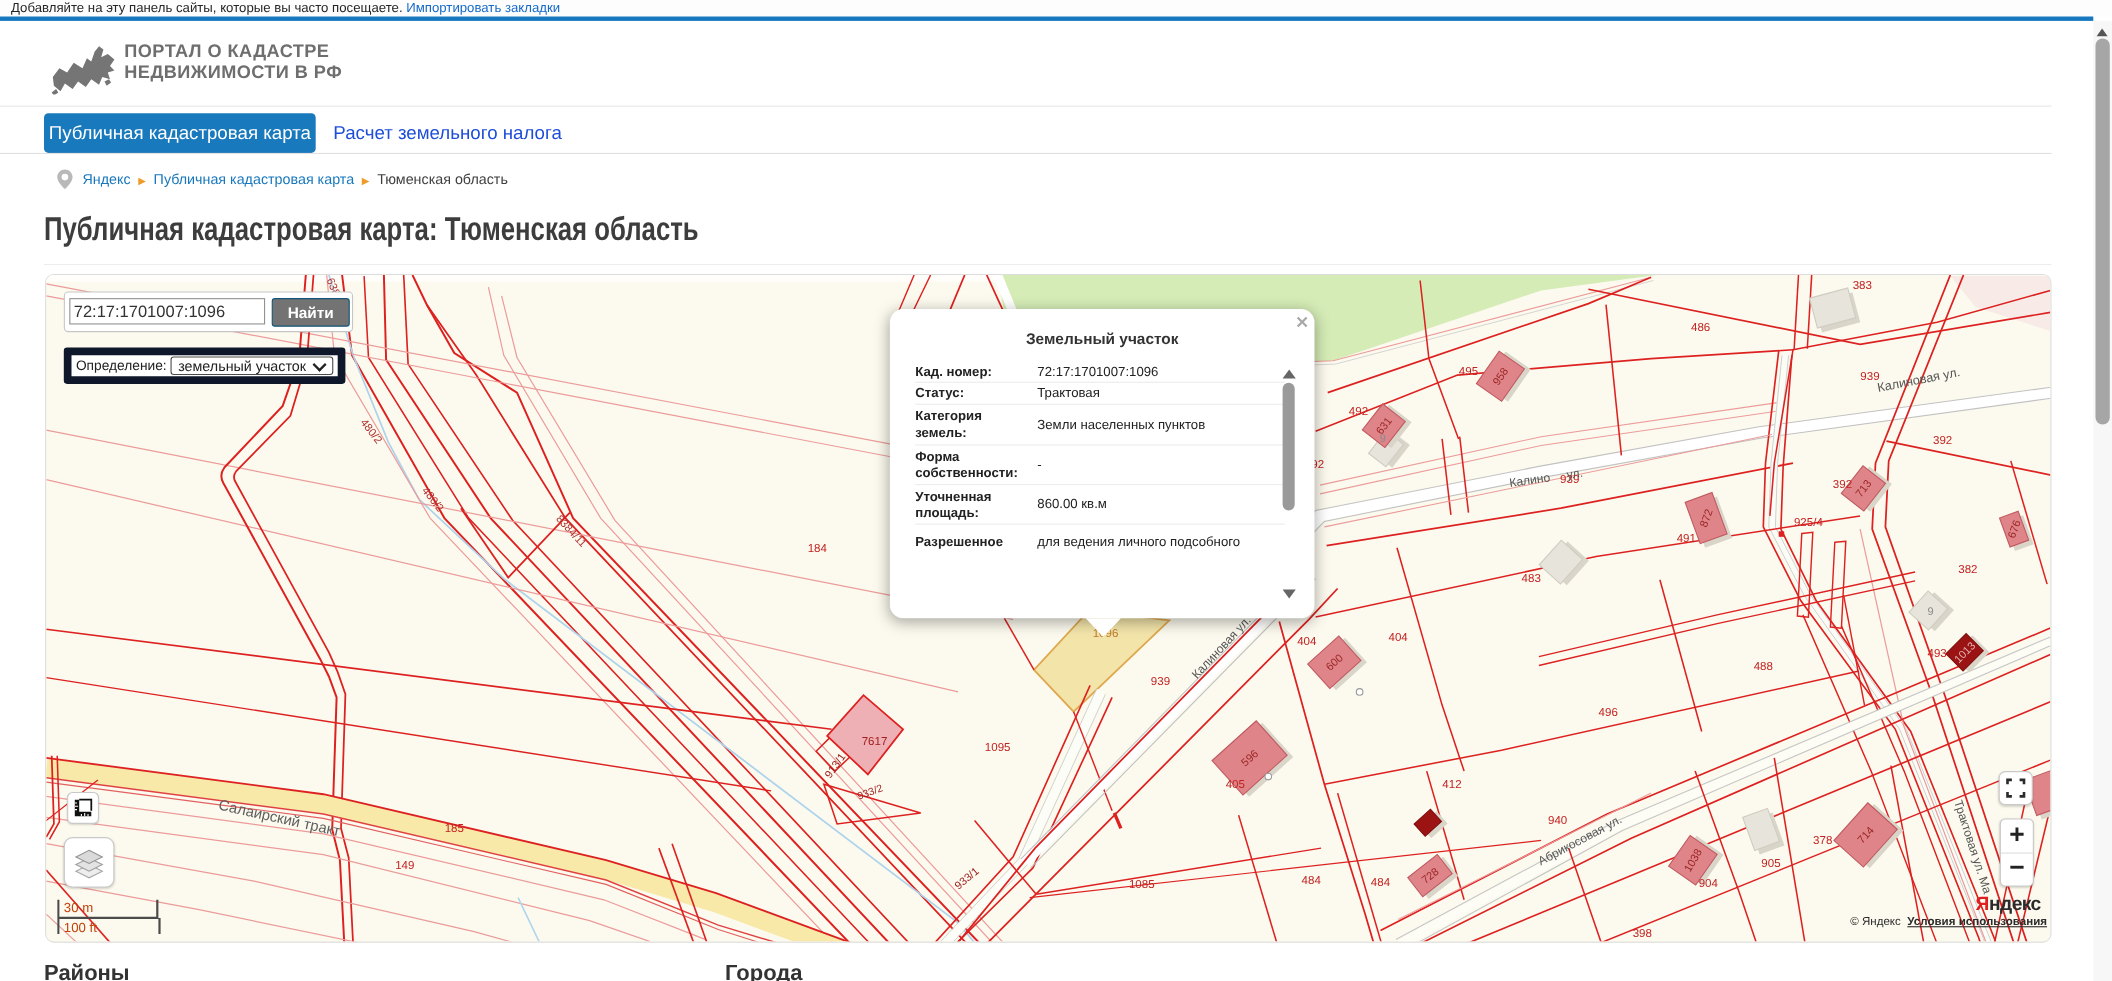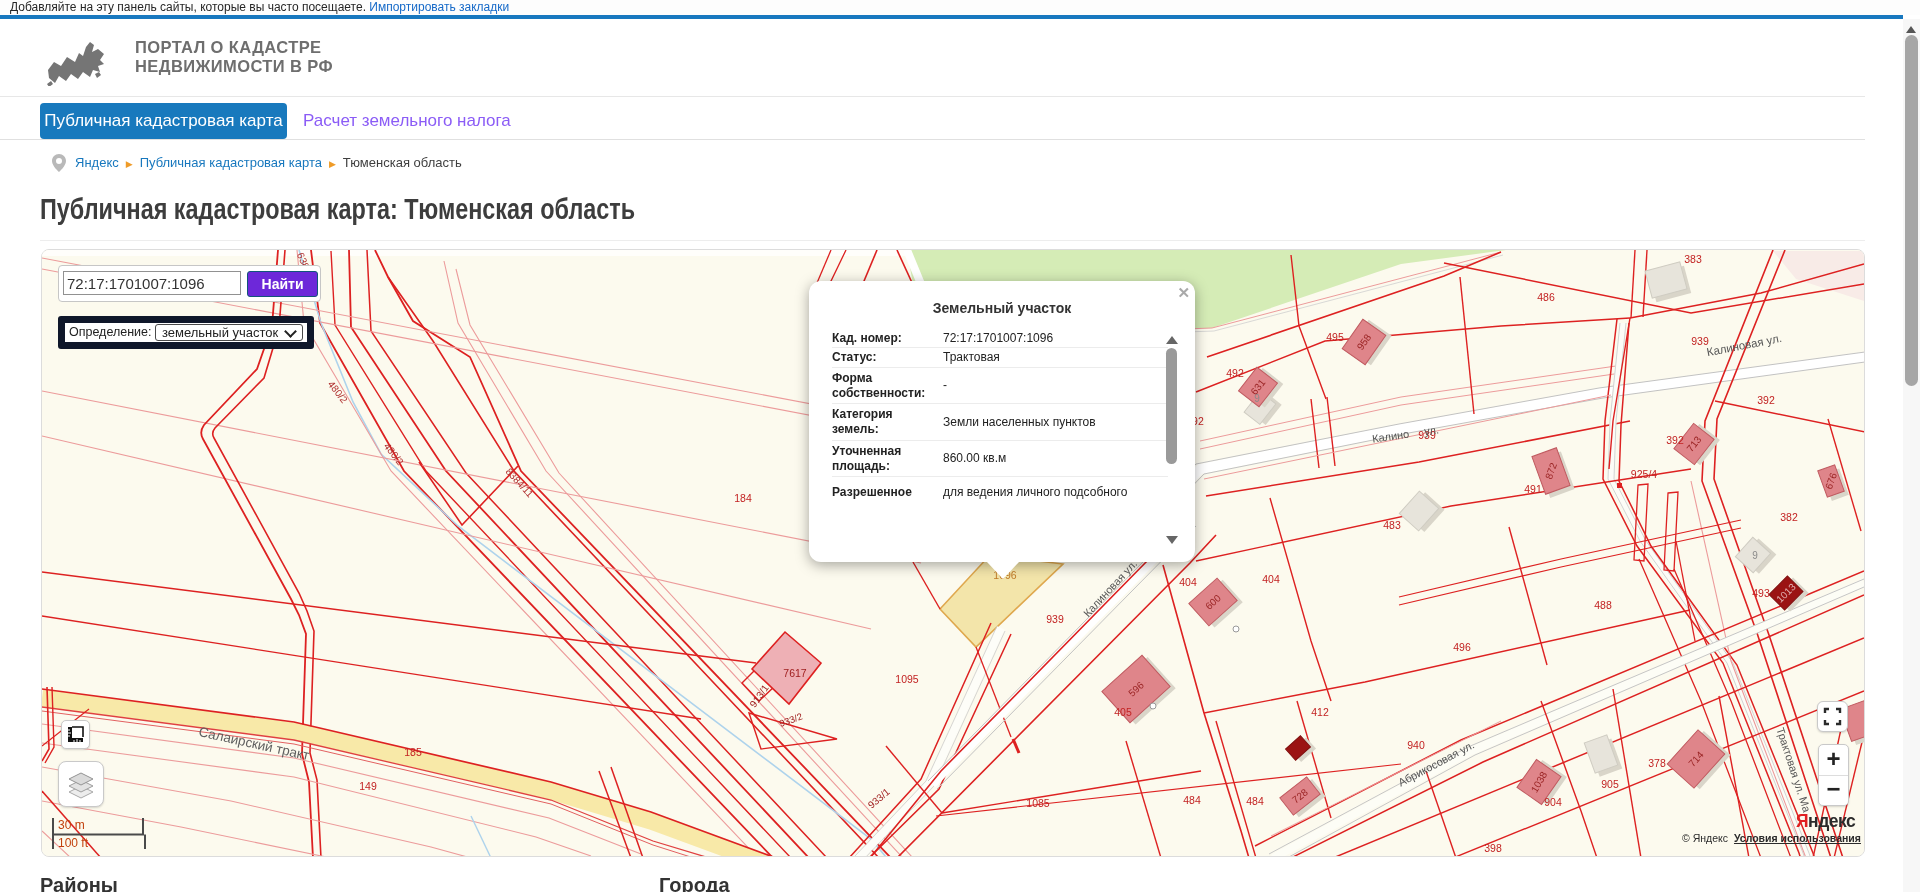--- a/index.html
+++ b/index.html
@@ -2,35 +2,35 @@
 <html lang="ru"><head>
 <meta charset="utf-8">
 <title>Публичная кадастровая карта: Тюменская область</title>
 <style>
   html,body{margin:0;padding:0;background:#fff;font-family:"Liberation Sans",sans-serif;}
   body{width:1920px;height:892px;overflow:hidden;position:relative;}
   .bookbar{position:absolute;left:0;top:0;width:1920px;height:15px;background:#fdfdfd;font-size:12px;color:#262626;}
   .bookbar span{position:absolute;left:10px;top:0px;white-space:nowrap;}
   .bookbar a{color:#1569c8;text-decoration:none;}
   .bluebar{position:absolute;left:0;top:15px;width:1903px;height:4px;background:#1878bf;}
-  .hdr-logo-text{position:absolute;left:113px;top:38px;font-size:16.5px;font-weight:bold;color:#6e6e6e;line-height:19px;letter-spacing:.4px;margin-left:22px;}
+  .hdr-logo-text{position:absolute;left:113px;top:38px;font-size:16.5px;font-weight:bold;color:#6e6e6e;line-height:19px;letter-spacing:.4px;}
   .hdr-border{position:absolute;left:0;top:96px;width:1865px;height:1px;background:#e7e7e7;}
   .tab-active{position:absolute;left:40px;top:103px;width:247px;height:36px;background:#1879bd;border-radius:4px;color:#fff;font-size:17px;text-align:center;line-height:36px;}
-  .tab-link{position:absolute;left:303px;top:103px;height:36px;color:#8b5cf6;font-size:17px;line-height:36px;text-align:center;}
+  .tab-link{position:absolute;left:303px;top:103px;height:36px;color:#1d4ed8;font-size:17px;line-height:36px;text-align:center;}
   .tabs-border{position:absolute;left:0;top:139px;width:1865px;height:1px;background:#e0e0e0;}
   .crumbs{position:absolute;left:75px;top:155px;font-size:13px;color:#3f3f3f;}
   .crumbs a{color:#1878be;text-decoration:none;}
   .crumbs b{color:#ef9b28;font-size:9px;padding:0 7px;font-weight:normal;}
   h1{position:absolute;left:40px;top:192px;margin:0;font-size:30px;line-height:34px;color:#3d3d3d;font-weight:bold;transform:scaleX(0.78);transform-origin:0 0;white-space:nowrap;}
   .h1-border{position:absolute;left:40px;top:240px;width:1825px;height:1px;background:#ededed;}
   .map{position:absolute;left:41px;top:249px;width:1822px;height:606px;background:#fcfaee;border:1px solid #dcdcdc;border-radius:8px;overflow:hidden;}
   .map svg.base{position:absolute;left:0;top:0;}
   .searchbox{position:absolute;left:16px;top:15px;width:261px;height:35px;background:#fff;border:1px solid #c6c6c6;border-radius:4px;}
   .searchbox input{position:absolute;left:4px;top:5px;width:170px;height:22px;border:1px solid #919191;font-size:15px;color:#333;padding:0 3px;font-family:"Liberation Sans",sans-serif;}
-  .searchbox .btn{position:absolute;left:188px;top:5px;width:69px;height:24px;background:#6d28d9;border:1px solid #12557a;border-radius:3px;color:#fff;font-weight:bold;font-size:14px;text-align:center;line-height:24px;}
+  .searchbox .btn{position:absolute;left:188px;top:5px;width:69px;height:24px;background:#737373;border:1px solid #12557a;border-radius:3px;color:#fff;font-weight:bold;font-size:14px;text-align:center;line-height:24px;}
   .defbox{position:absolute;left:16px;top:66px;height:19px;background:#fff;border:7px solid #0f172a;border-radius:3px;padding:0 4px;font-size:12.5px;color:#222;line-height:19px;}
   .defbox .sel{display:inline-block;vertical-align:top;height:15px;margin-top:1px;border:1.5px solid #4a4a4a;border-radius:3px;font-size:13px;line-height:15px;padding:0 24px 0 6px;position:relative;}
   .defbox .sel:after{content:"";position:absolute;right:7px;top:2px;width:7px;height:7px;border-left:2.5px solid #222;border-bottom:2.5px solid #222;transform:rotate(-45deg);}
   .popup{position:absolute;left:767px;top:31px;width:386px;height:281px;background:#fff;border-radius:12px;box-shadow:0 3px 14px rgba(0,0,0,.35);}
   .popup .tail{position:absolute;left:178px;top:281px;width:0;height:0;border:16px solid transparent;border-top:17px solid #fff;border-bottom:0;}
   .popup .x{position:absolute;right:5px;top:3px;font-size:15px;color:#a9a9a9;font-weight:bold;}
   .popup h3{margin:0;text-align:center;font-size:14px;color:#333;padding-top:19px;}
   .ptable{position:absolute;left:23px;top:49px;width:336px;font-size:12px;color:#222;line-height:15px;}
   .prow{display:flex;border-bottom:1px solid #ececec;align-items:center;}
   .prow .pl{width:104px;font-weight:bold;flex:none;padding:2px 0;}
@@ -348,27 +348,27 @@
   <h3>Земельный участок</h3>
   <div class="ptable">
     <div class="prow" style="height:17px">
           <div class="pl">Кад. номер:</div>
           <div class="pv">72:17:1701007:1096</div>
         </div>
     <div class="prow" style="height:19px">
           <div class="pl">Статус:</div>
           <div class="pv">Трактовая</div>
         </div>
+    <div class="prow" style="height:36px">
+          <div class="pl">Категория земель:</div>
+          <div class="pv">Земли населенных пунктов</div>
+        </div>
     <div class="prow" style="height:35px">
           <div class="pl">Форма собственности:</div>
           <div class="pv">-</div>
-        </div>
-    <div class="prow" style="height:36px">
-          <div class="pl">Категория земель:</div>
-          <div class="pv">Земли населенных пунктов</div>
         </div>
     <div class="prow" style="height:35px">
           <div class="pl">Уточненная площадь:</div>
           <div class="pv">860.00 кв.м</div>
         </div>
     <div class="prow" style="height:30px;border-bottom:none">
           <div class="pl">Разрешенное</div>
           <div class="pv">для ведения личного подсобного</div>
         </div>
   </div>

